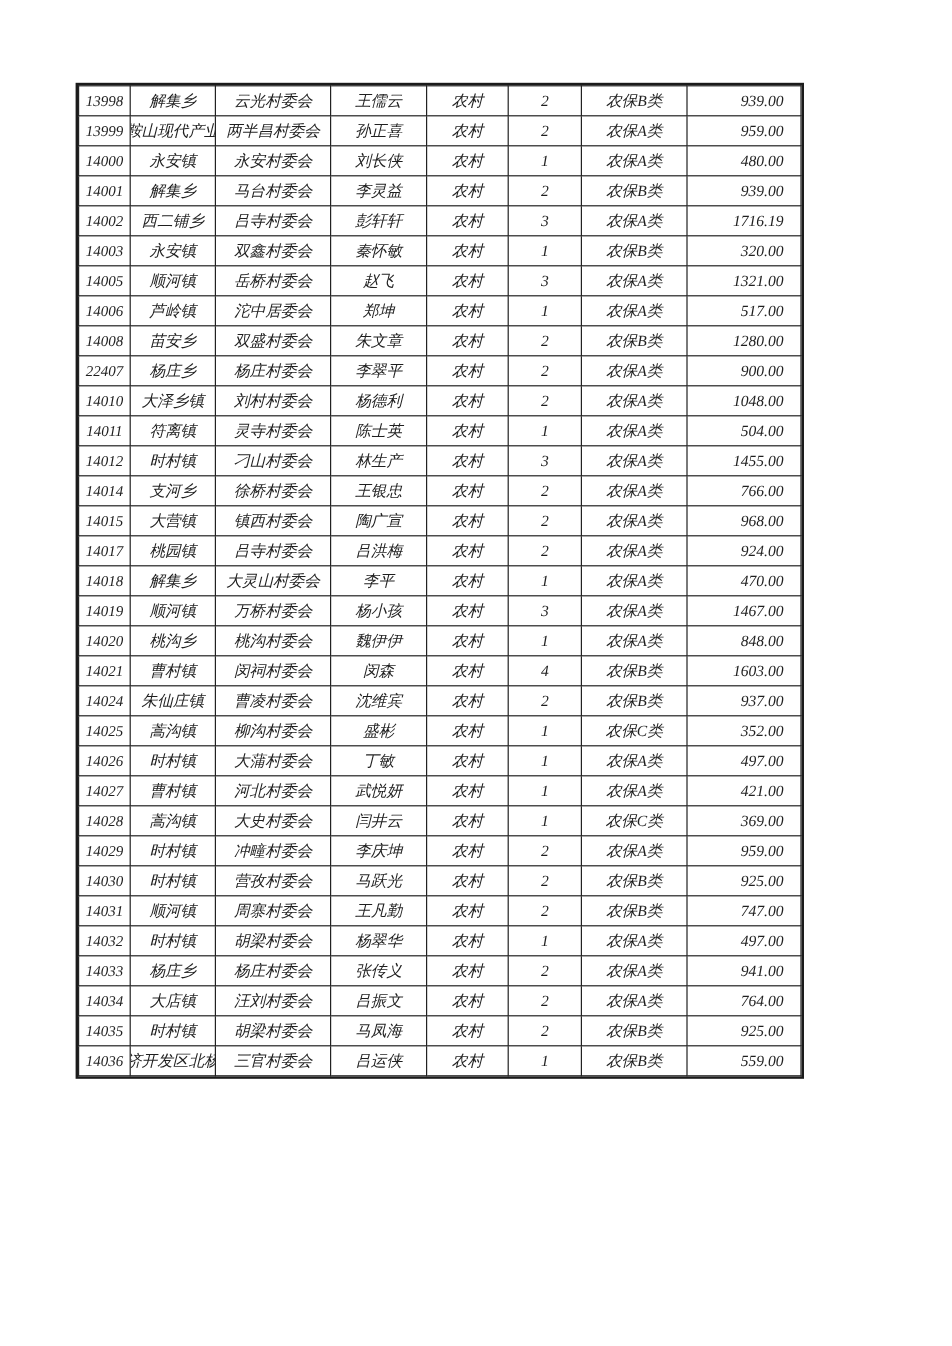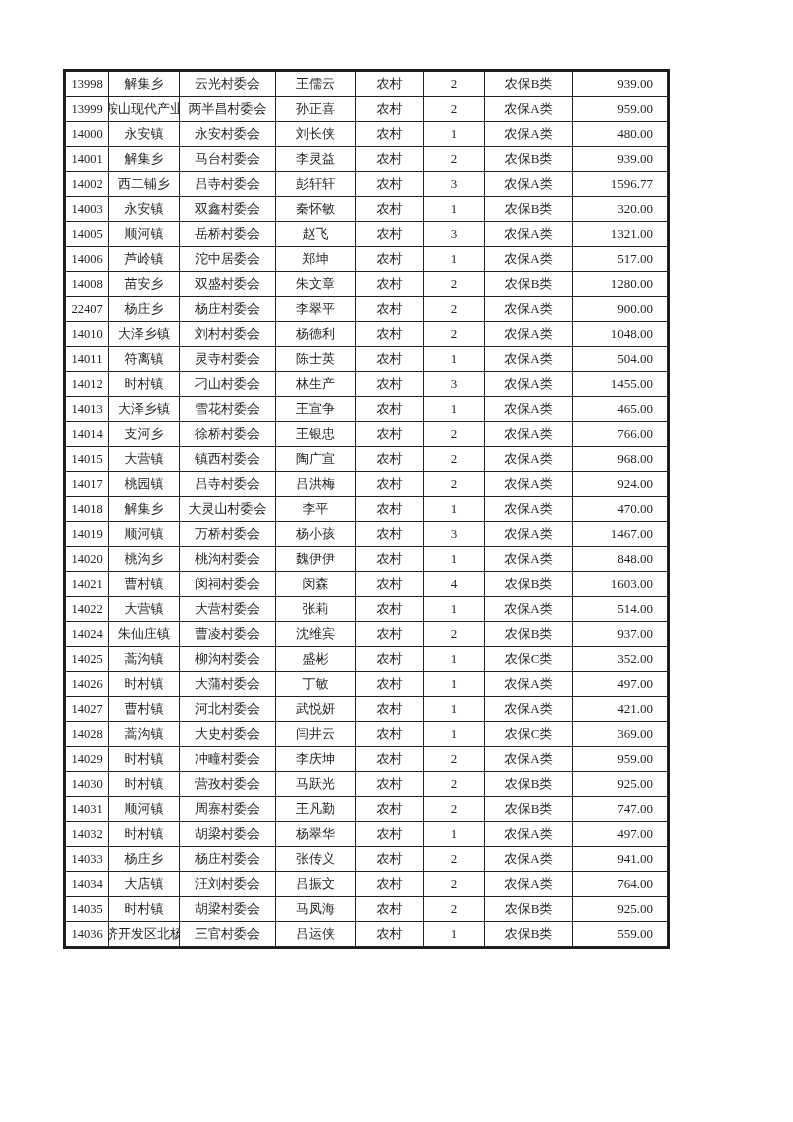--- a/index.html
+++ b/index.html
@@ -15,20 +15,21 @@
     width: 793px;
     height: 1122px;
     background: #ffffff;
     overflow: hidden;
   }
   .sheet {
     position: absolute;
     left: 63px;
     top: 69px;
     border: 2px solid #1b1b1b;
+    font-style: italic;
   }
   table.roster {
     border-collapse: collapse;
     table-layout: fixed;
     width: 602px;
   }
   table.roster td {
     border: 1px solid #222222;
     padding: 0;
     height: 24px;
@@ -193,21 +194,21 @@
             <td class="c-category">
               <div class="cellbox">农村</div>
             </td>
             <td class="c-person-count">
               <div class="cellbox">3</div>
             </td>
             <td class="c-insurance-type">
               <div class="cellbox">农保A类</div>
             </td>
             <td class="c-amount">
-              <div class="cellbox">1596.77</div>
+              <div class="cellbox">1716.19</div>
             </td>
           </tr>
           <tr>
             <td class="c-serial">
               <div class="cellbox">14003</div>
             </td>
             <td class="c-town">
               <div class="cellbox">永安镇</div>
             </td>
             <td class="c-village">
@@ -406,46 +407,20 @@
             </td>
             <td class="c-insurance-type">
               <div class="cellbox">农保A类</div>
             </td>
             <td class="c-amount">
               <div class="cellbox">1455.00</div>
             </td>
           </tr>
           <tr>
             <td class="c-serial">
-              <div class="cellbox">14013</div>
-            </td>
-            <td class="c-town">
-              <div class="cellbox">大泽乡镇</div>
-            </td>
-            <td class="c-village">
-              <div class="cellbox">雪花村委会</div>
-            </td>
-            <td class="c-name">
-              <div class="cellbox">王宣争</div>
-            </td>
-            <td class="c-category">
-              <div class="cellbox">农村</div>
-            </td>
-            <td class="c-person-count">
-              <div class="cellbox">1</div>
-            </td>
-            <td class="c-insurance-type">
-              <div class="cellbox">农保A类</div>
-            </td>
-            <td class="c-amount">
-              <div class="cellbox">465.00</div>
-            </td>
-          </tr>
-          <tr>
-            <td class="c-serial">
               <div class="cellbox">14014</div>
             </td>
             <td class="c-town">
               <div class="cellbox">支河乡</div>
             </td>
             <td class="c-village">
               <div class="cellbox">徐桥村委会</div>
             </td>
             <td class="c-name">
               <div class="cellbox">王银忠</div>
@@ -610,46 +585,20 @@
               <div class="cellbox">农村</div>
             </td>
             <td class="c-person-count">
               <div class="cellbox">4</div>
             </td>
             <td class="c-insurance-type">
               <div class="cellbox">农保B类</div>
             </td>
             <td class="c-amount">
               <div class="cellbox">1603.00</div>
-            </td>
-          </tr>
-          <tr>
-            <td class="c-serial">
-              <div class="cellbox">14022</div>
-            </td>
-            <td class="c-town">
-              <div class="cellbox">大营镇</div>
-            </td>
-            <td class="c-village">
-              <div class="cellbox">大营村委会</div>
-            </td>
-            <td class="c-name">
-              <div class="cellbox">张莉</div>
-            </td>
-            <td class="c-category">
-              <div class="cellbox">农村</div>
-            </td>
-            <td class="c-person-count">
-              <div class="cellbox">1</div>
-            </td>
-            <td class="c-insurance-type">
-              <div class="cellbox">农保A类</div>
-            </td>
-            <td class="c-amount">
-              <div class="cellbox">514.00</div>
             </td>
           </tr>
           <tr>
             <td class="c-serial">
               <div class="cellbox">14024</div>
             </td>
             <td class="c-town">
               <div class="cellbox">朱仙庄镇</div>
             </td>
             <td class="c-village">

